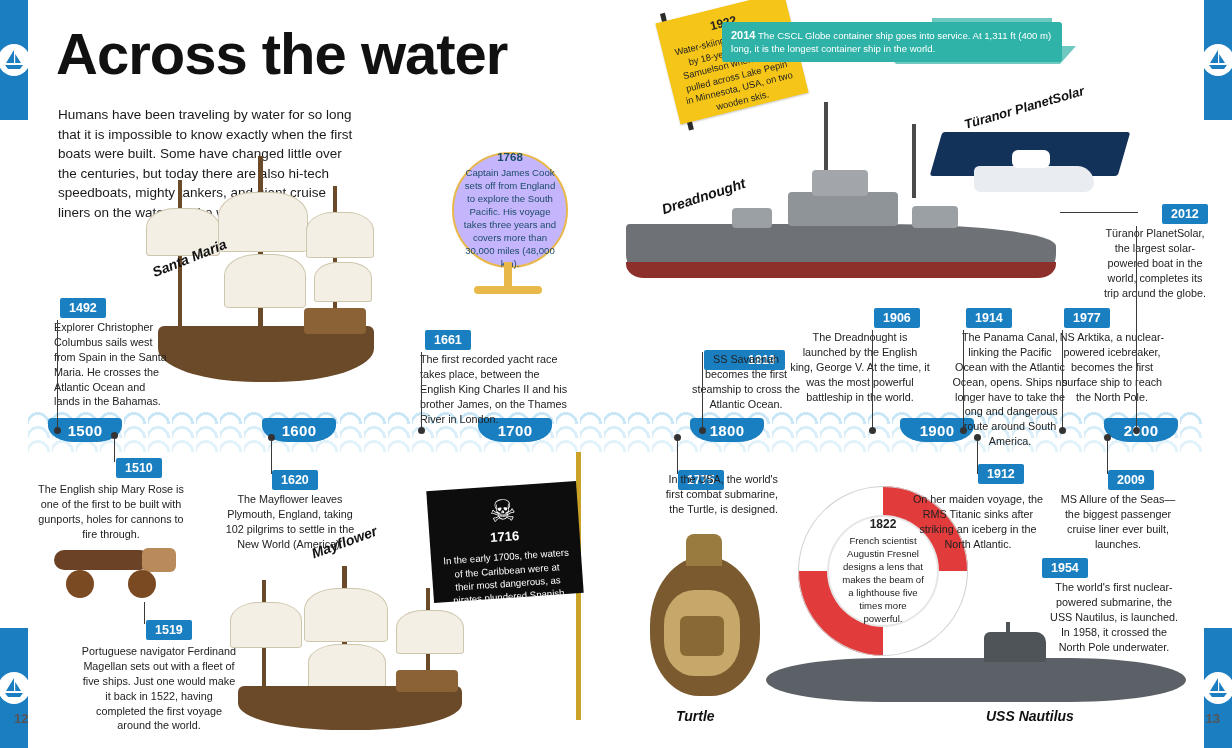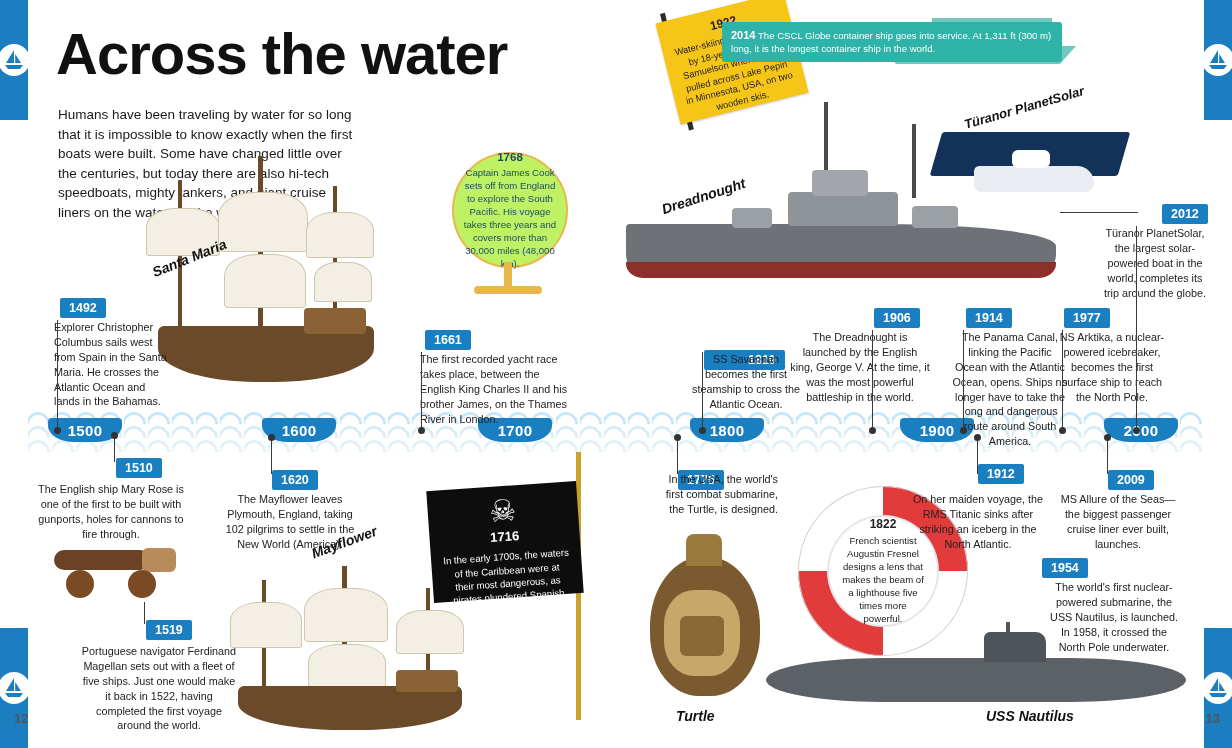--- a/index.html
+++ b/index.html
@@ -73,21 +73,21 @@
     position:absolute;font-size:10.8px;line-height:1.38;color:#222;text-align:center;
   }
 
   
   .label-italic{
     position:absolute;font-style:italic;font-weight:bold;font-size:14px;color:#111;
   }
 
   
   .globe-circle{
-    position:absolute;border-radius:50%;background:#bef264;border:2px solid #e8b84b;
+    position:absolute;border-radius:50%;background:#c4b5fd;border:2px solid #e8b84b;
     display:flex;align-items:center;justify-content:center;text-align:center;
   }
   .globe-circle .txt{font-size:9.6px;line-height:1.35;color:#1c4b66;padding:0 8px;}
   .globe-circle .yr{display:block;font-weight:bold;font-size:11.5px;color:#1c4b66;margin-bottom:2px;}
   .globe-stand{position:absolute;background:#e8b84b;}
 
   
   .yellowflag{
     position:absolute;background:#f5c518;transform:rotate(-14deg);
     box-shadow:0 1px 2px rgba(0,0,0,.2);
@@ -222,21 +222,21 @@
 
   <div class="art" style="left:880px;top:14px;width:200px;height:56px;">
     <svg width="200" height="56" viewBox="0 0 200 56">
       <rect x="6" y="10" width="40" height="20" fill="#6fc9c0"></rect>
       <rect x="52" y="4" width="120" height="26" fill="#6fc9c0"></rect>
       <path d="M0 32 H196 L180 50 H16 Z" fill="#6fc9c0"></path>
     </svg>
   </div>
   <div class="tealbanner" style="left:722px;top:22px;width:322px;">
     <b>2014</b>
-    <span>The CSCL Globe container ship goes into service. At 1,311 ft (300 m) long, it is the longest container ship in the world.</span>
+    <span>The CSCL Globe container ship goes into service. At 1,311 ft (400 m) long, it is the longest container ship in the world.</span>
   </div>
 
   <div class="art" style="left:612px;top:96px;width:470px;height:210px;">
     <div class="mast" style="left:212px;top:6px;width:4px;height:96px;background:#4a4a4a;"></div>
     <div class="mast" style="left:300px;top:28px;width:4px;height:74px;background:#4a4a4a;"></div>
     <div class="greyhull" style="left:14px;top:128px;width:430px;height:52px;"></div>
     <div style="position:absolute;left:14px;top:166px;width:430px;height:16px;background:#8d2f2b;border-radius:0 0 18px 18px/0 0 14px 14px;"></div>
     <div class="deck" style="left:176px;top:96px;width:110px;height:34px;background:#8f9498;"></div>
     <div class="deck" style="left:200px;top:74px;width:56px;height:26px;background:#a2a6aa;"></div>
     <div class="deck" style="left:120px;top:112px;width:40px;height:20px;background:#9aa0a4;"></div>

